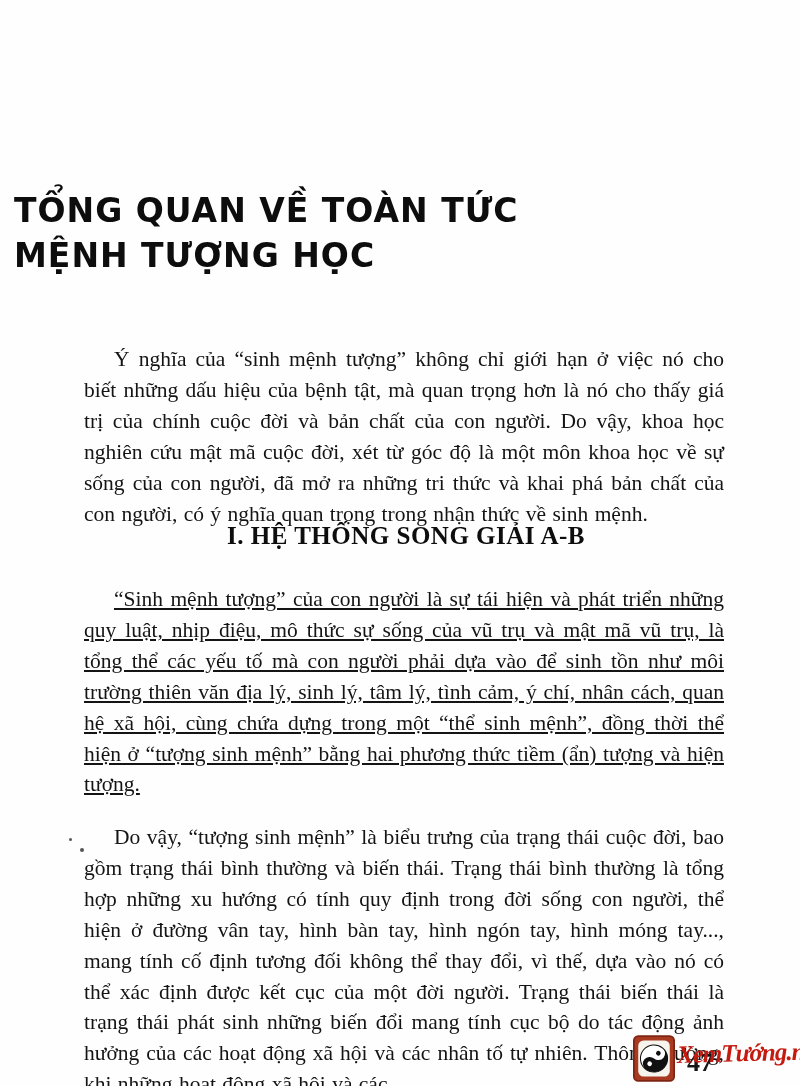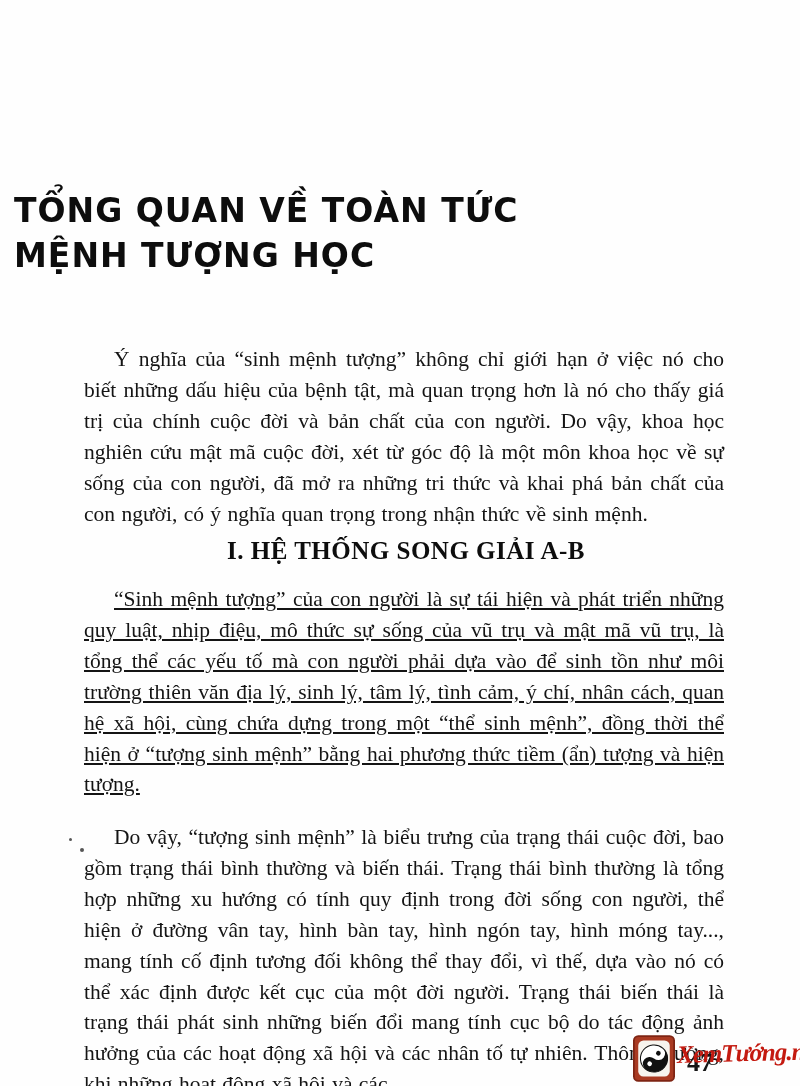--- a/index.html
+++ b/index.html
@@ -31,21 +31,21 @@
     position:absolute;left:84px;width:640px;margin:0;
     font-size:21.5px;line-height:30.9px;
     text-align:justify;text-indent:30px;
     color:#141414;
     word-spacing:1px;
   }
   .par-1{top:296px;margin-top:48px;}
   .par-2{top:584px;text-decoration:underline;}
   .par-3{top:822px;}
   .section-heading{
-    position:absolute;left:12px;right:0;top:522px;margin:15px;
+    position:absolute;left:12px;right:0;top:522px;margin:0;
     text-align:center;
     font-family:"Liberation Serif", serif;
     font-weight:bold;font-size:25px;
     letter-spacing:0.5px;color:#0d0d0d;
   }
   .speck{position:absolute;background:#555;border-radius:50%;}
   .speck-1{left:69px;top:838px;width:3px;height:3px;}
   .speck-2{left:80px;top:848px;width:4px;height:4px;}
   .footer-mark{
     position:absolute;left:633px;top:1035px;

